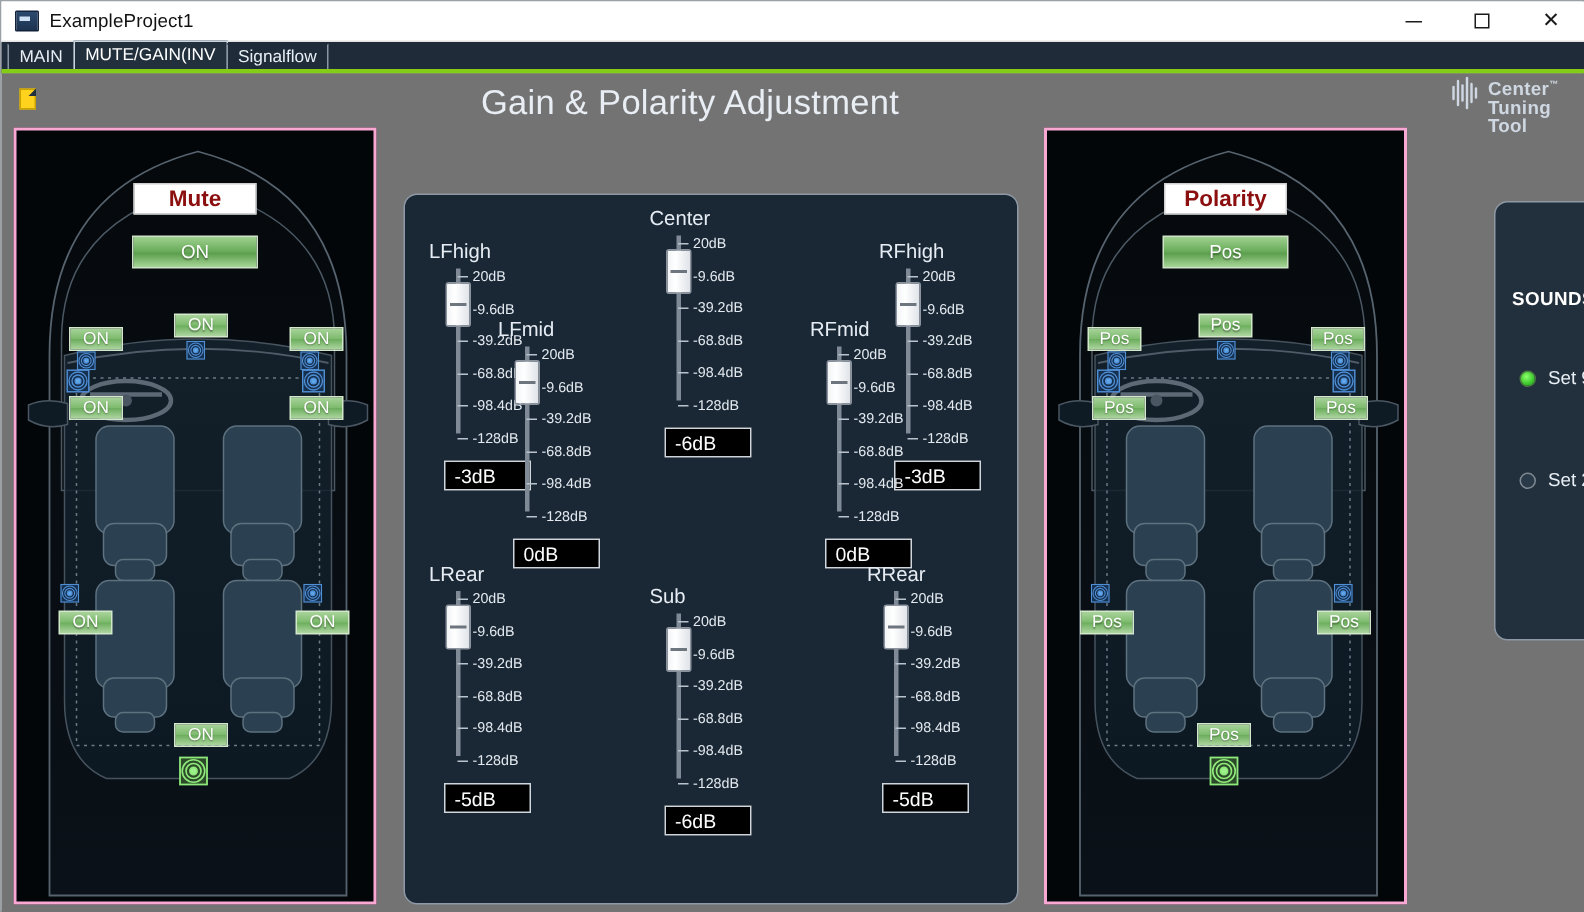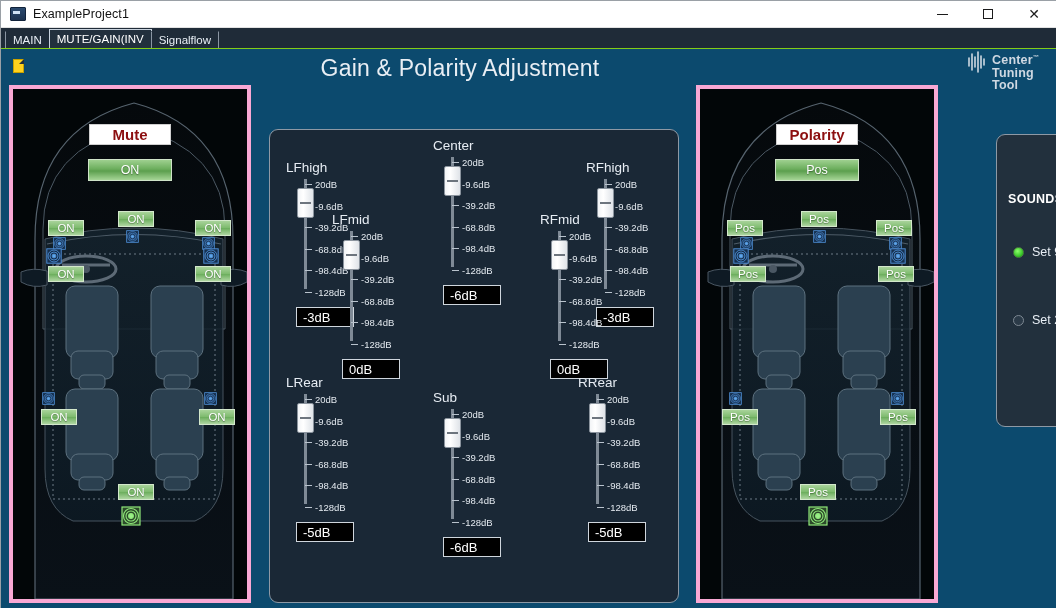--- a/index.html
+++ b/index.html
@@ -42,21 +42,21 @@
   .glyph-min { display:block; width:11px; height:1px; background:#1b1b1b; }
   .glyph-max { display:block; width:10px; height:10px; border:1px solid #1b1b1b; }
   .glyph-close { font-size: 14px; font-family:"DejaVu Sans", sans-serif; }
 
   
   .tabstrip {
     position: absolute; left: 0; top: 27px; width: 1056px; height: 21px;
     background: #1f2b38;
     display: flex; align-items: flex-end;
     padding-left: 4px;
-    border-bottom: 1px solid #84cc16;
+    border-bottom: 3px solid #84cc16;
   }
   .tab {
     height: 17px; padding: 0 7px;
     display: flex; align-items: center;
     font-size: 11.5px; color: #e8eef5;
     background: #1f2b38;
     border-left: 1px solid #8b96a3;
     border-right: 1px solid #8b96a3;
     border-top: 1px solid #1f2b38;
     margin-right: -1px;
@@ -66,21 +66,21 @@
     border-top: 1px solid #c9d3de;
     border-left: 1px solid #c9d3de;
     border-right: 1px solid #c9d3de;
     height: 19px;
     background: #22303d;
   }
 
   
   .content {
     position: absolute; left: 0; top: 48px; width: 1056px; height: 560px;
-    background: #0c4a6e;
+    background: #737373;
   }
 
   .note-icon {
     position: absolute; left: 12px; top: 10px; width: 11px; height: 14px;
     background: #ffd21e; border: 1px solid #c9a200;
   }
   .note-icon::after{
     content:""; position:absolute; right:-1px; top:-1px;
     border-width:0 0 5px 5px; border-style:solid;
     border-color: transparent transparent #22303d transparent;
@@ -114,21 +114,21 @@
     border-radius: 3px;
     color: #ffffff; font-size: 12px; font-weight: bold;
     display: flex; align-items: center; justify-content: center;
     text-shadow: 0 1px 1px rgba(0,0,0,.6);
   }
 
   
   .car-panel {
     position: absolute; top: 36px; width: 242px; height: 518px;
     background: #020608;
-    border: 4px solid #f9a8d4;
+    border: 2px solid #f9a8d4;
     overflow: hidden;
   }
   .car-panel.left  { left: 8px; }
   .car-panel.right { left: 695px; }
 
   .car-svg { position: absolute; left: 0; top: 0; }
 
   .mode-label {
     position: absolute; left: 50%; transform: translateX(-50%);
     top: 35px; width: 82px; height: 21px;

